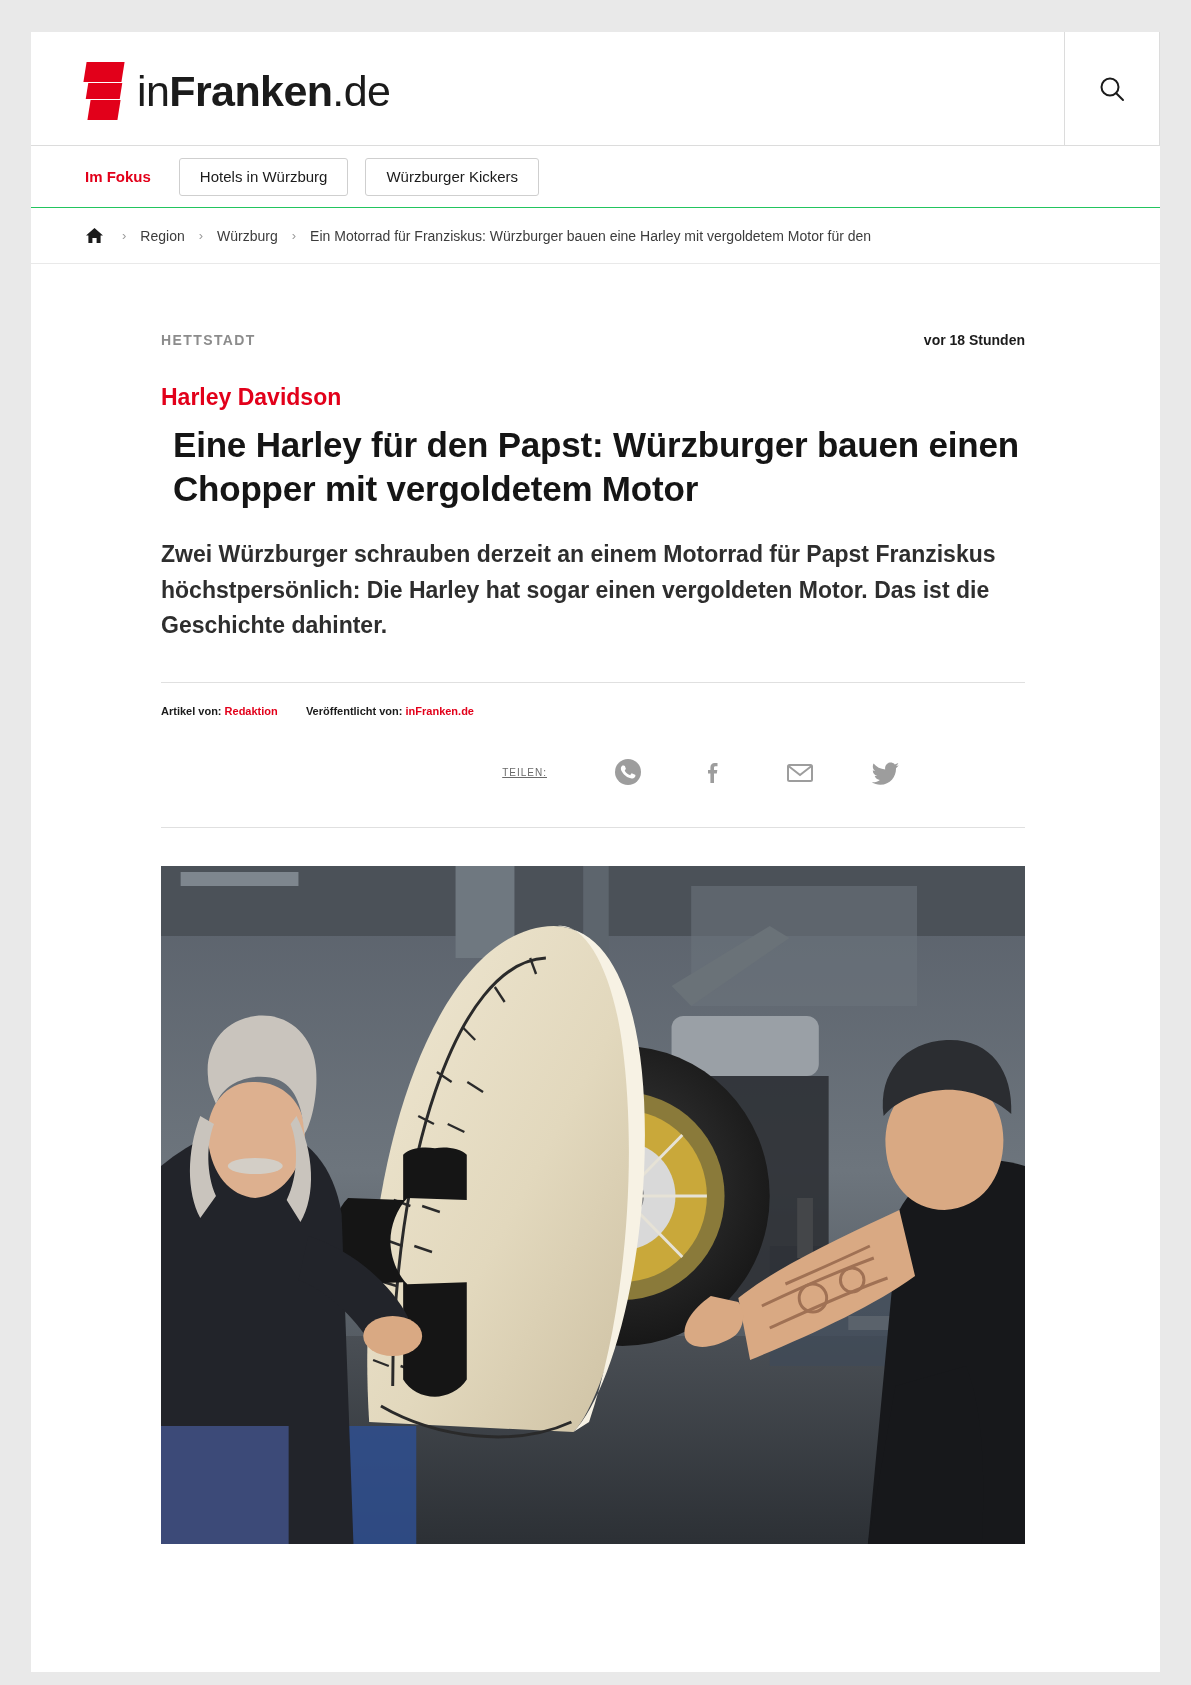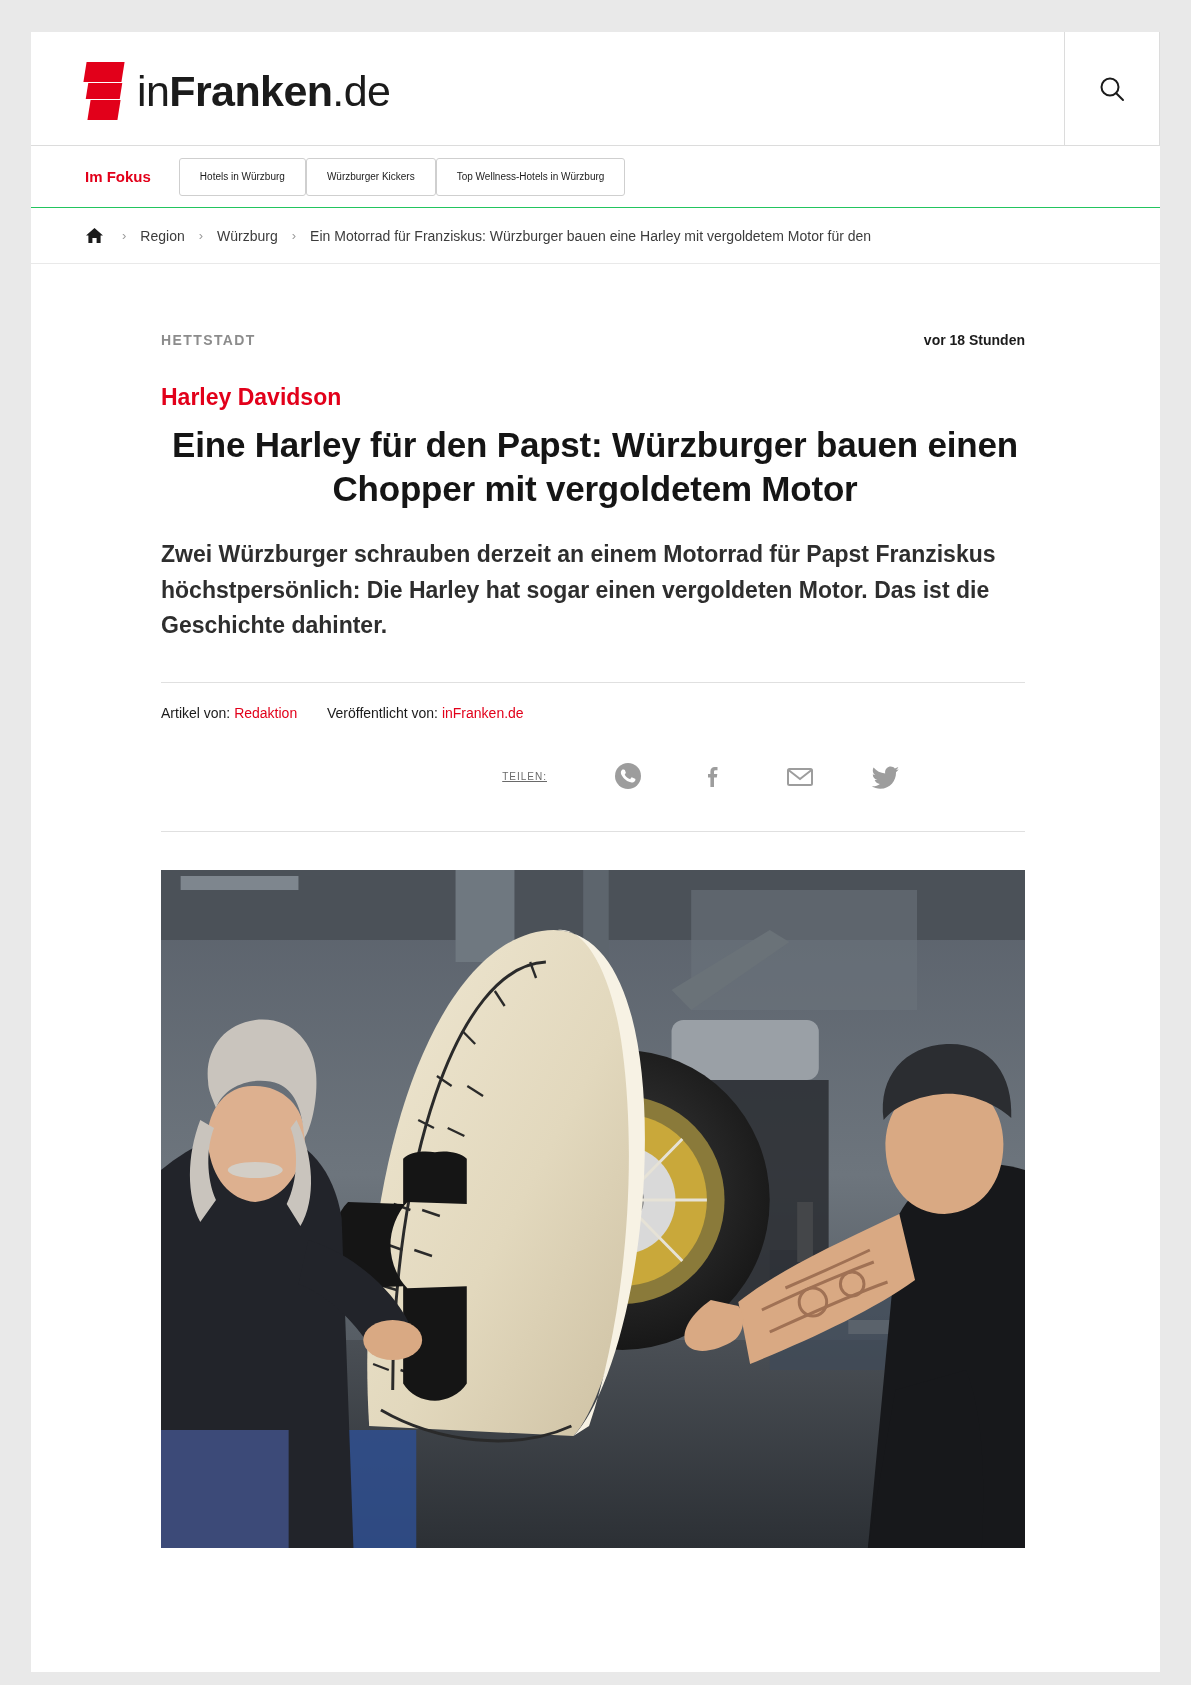--- a/index.html
+++ b/index.html
@@ -90,21 +90,22 @@
     margin-right: 28px;
     white-space: nowrap;
   }
   .chip {
     border: 1px solid #cfcfcf;
     border-radius: 3px;
     height: 38px;
     display: flex;
     align-items: center;
     padding: 0 20px;
-    font-size: 10px;
+    margin-right: 17px;
+    font-size: 15px;
     color: #1b1b1b;
     background: #fff;
     cursor: pointer;
     white-space: nowrap;
   }
 
   
   .breadcrumb {
     height: 56px;
     display: flex;
@@ -154,44 +155,43 @@
     color: #1b1b1b;
     font-weight: 700;
   }
   .kicker {
     margin-top: 36px;
     color: #e2001a;
     font-size: 23px;
     font-weight: 700;
   }
   h1.headline {
-    margin: 12px 0 0 4px;
+    margin: 12px 0 0 12px;
     font-size: 35px;
     line-height: 1.26;
     color: #151515;
     font-weight: 700;
     letter-spacing: -0.2px;
-    text-align: center;
   }
   .teaser {
     margin-top: 26px;
     font-size: 23px;
     line-height: 1.55;
     color: #2e2e2e;
     font-weight: 700;
   }
   .byline-sep {
     margin-top: 38px;
     border-top: 1px solid #e0e0e0;
   }
   .byline {
     padding: 22px 0 0 0;
-    font-size: 14px;
+    font-size: 11px;
     color: #1b1b1b;
-    font-weight: 400;
+    font-weight: 700;
   }
   .byline .red { color: #e2001a; }
   .byline .gap { display: inline-block; width: 22px; }
 
   .share-row {
     margin-top: 34px;
     display: flex;
     align-items: center;
     justify-content: flex-end;
     padding-right: 118px;
@@ -250,21 +250,20 @@
           <circle cx="13" cy="13" r="8.5" fill="none" stroke="#1b1b1b" stroke-width="2"></circle>
           <line x1="19.2" y1="19.2" x2="26" y2="26" stroke="#1b1b1b" stroke-width="2" stroke-linecap="round"></line>
         </svg>
       </div>
     </div>
 
     <div class="focus-bar">
       <div class="focus-label">Im Fokus</div>
       <div class="chip">Hotels in Würzburg</div>
       <div class="chip">Würzburger Kickers</div>
-      <div class="chip">Top Wellness-Hotels in Würzburg</div>
     </div>
 
     <div class="breadcrumb">
       <span class="home-icon">
         <svg width="19" height="17" viewBox="0 0 19 17">
           <path d="M9.5 1 L18 8.5 L15.6 8.5 L15.6 16 L11.6 16 L11.6 11 L7.4 11 L7.4 16 L3.4 16 L3.4 8.5 L1 8.5 Z" fill="#1b1b1b"></path>
         </svg>
       </span>
       <span class="sep">›</span>
       <a href="#">Region</a>

